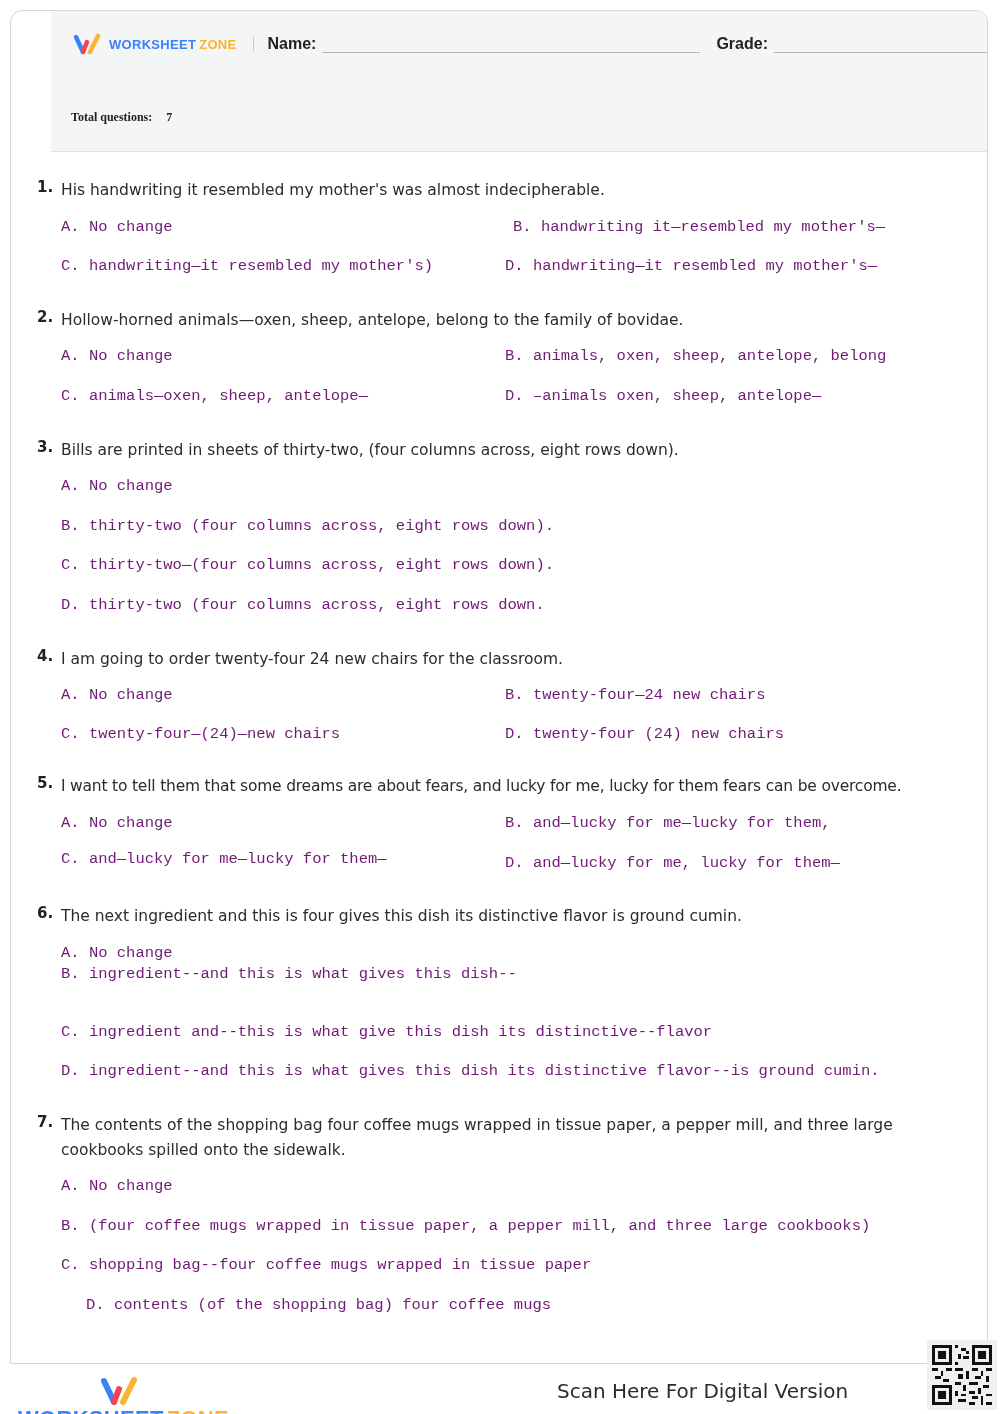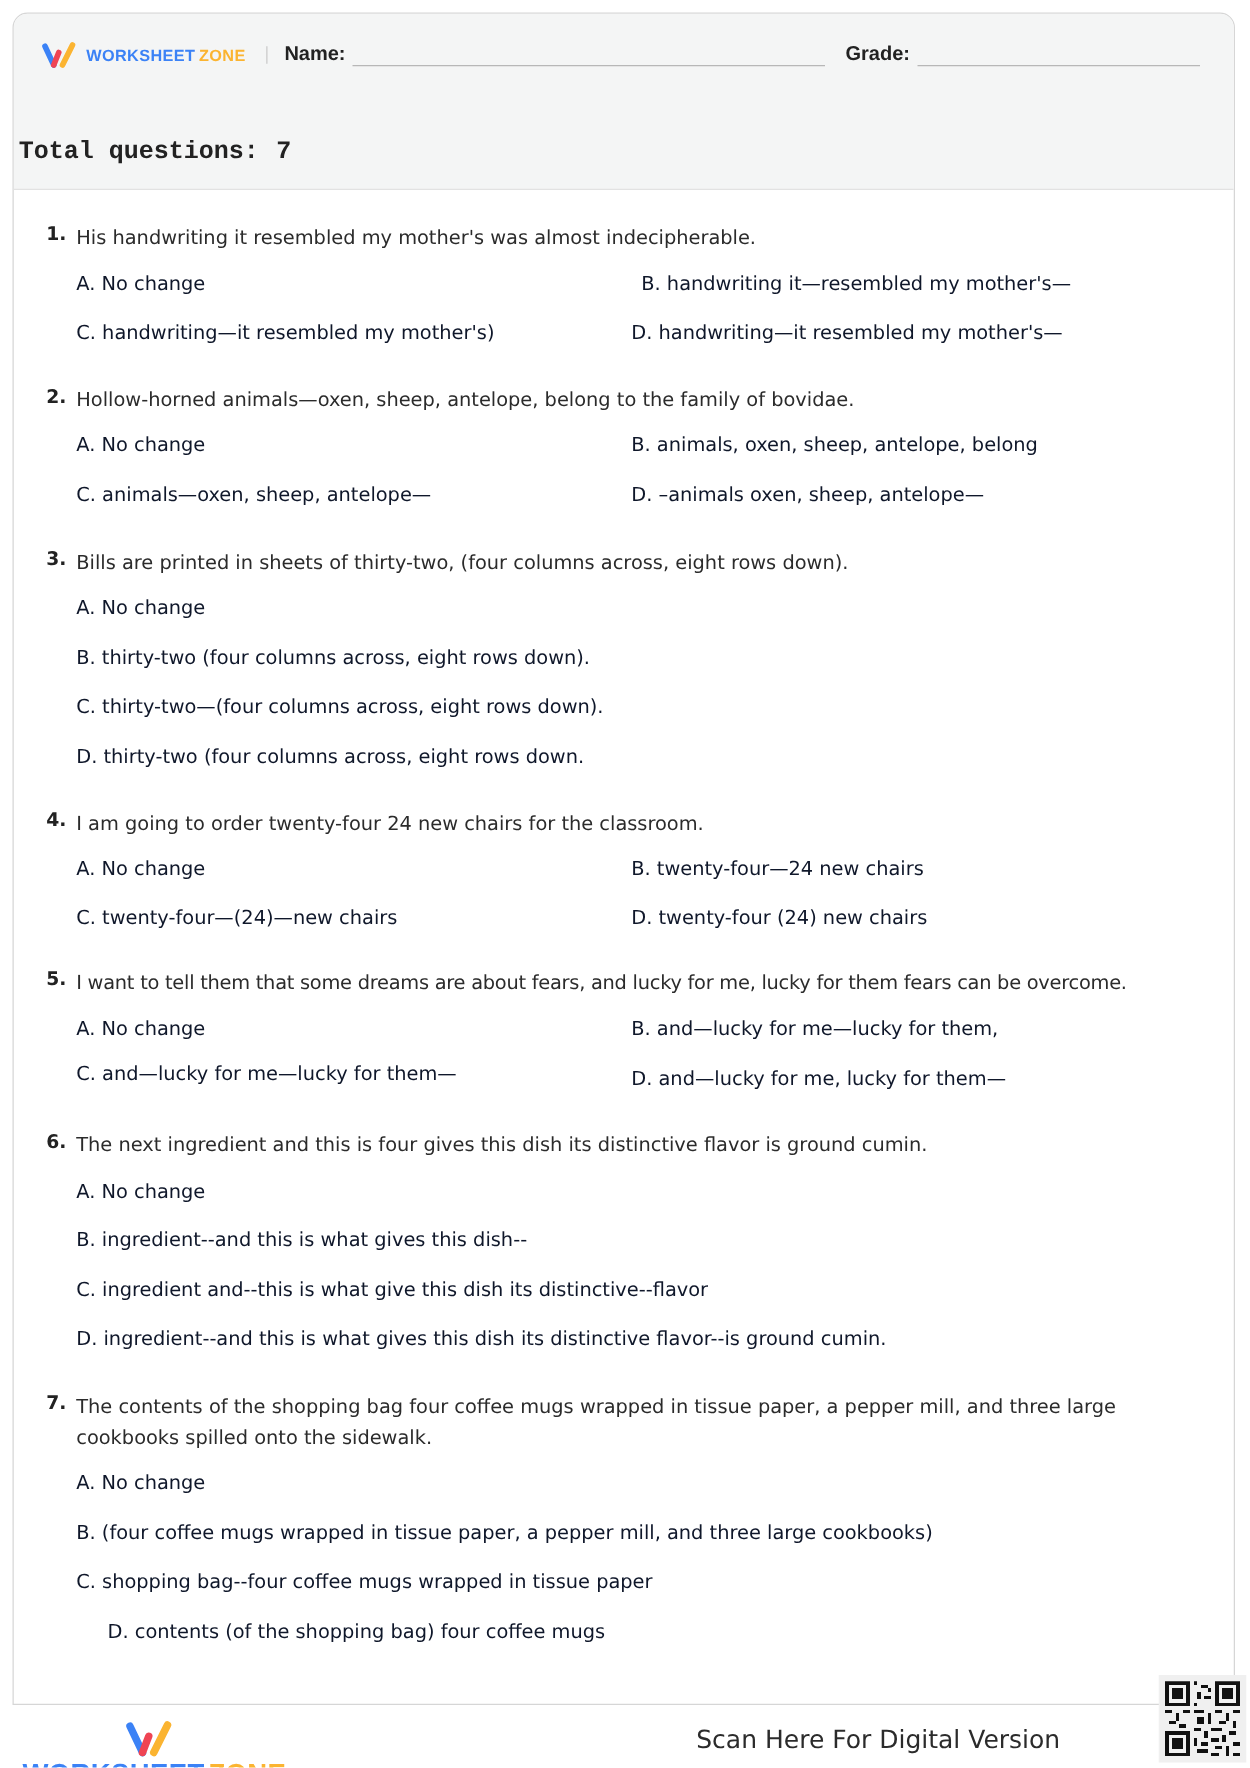--- a/index.html
+++ b/index.html
@@ -3,46 +3,46 @@
 <meta charset="utf-8">
 <style>
   html, body { margin:0; padding:0; }
   body {
     width:1000px; height:1414px; background:#ffffff; position:relative;
     font-family:"DejaVu Sans", sans-serif; color:#2b2b2b; overflow:hidden;
   }
   .sheet {
     position:absolute; left:10px; top:10px; width:978px; height:1354px;
     border:1px solid #d6d6d6; border-radius:12px 12px 0 0; box-sizing:border-box;
-    overflow:hidden; background:#fff;
+    overflow:hidden; background:#fff;padding-left:40px;
   }
   .header {
     background:#f4f5f5; height:140px; border-bottom:1px solid #e2e2e2;
     position:relative;
   }
   .logo-row { position:absolute; left:22px; top:22px; height:22px; display:flex; align-items:center; width:940px; }
   .logo { display:flex; align-items:center; }
   .logo svg { display:block; }
   .logo-text { font-family:"Liberation Sans", sans-serif; font-weight:bold; font-size:13px; letter-spacing:0.3px; margin-left:6px; }
   .logo-text .w { color:#3b82f6; }
   .logo-text .z { color:#fbb431; margin-left:3px; }
   .sep { width:1px; height:14px; background:#c9c9c9; margin:0 14px 0 16px; }
   .field-label { font-family:"Liberation Sans", sans-serif; font-weight:bold; font-size:16px; color:#222; }
   .field-line { height:1px; background:#b7b7b7; margin-left:6px; align-self:flex-end; margin-bottom:2px; }
   .name-line { width:378px; }
   .grade-label { margin-left:16px; }
   .grade-line { width:226px; }
-  .total { position:absolute; left:4px; top:99px; font-family:Liberation Mono, monospace; font-weight:bold; font-size:20px; color:#222; }
+  .total { position:absolute; left:20px; top:99px; font-family:Liberation Serif, serif; font-weight:bold; font-size:12px; color:#222; }
   .total .num { margin-left:14px; }
 
   .questions { position:absolute; left:0; top:141px; width:100%; }
   .q { position:absolute; left:26px; width:920px; font-size:16px; }
   .q-num { position:absolute; left:0; top:0; font-weight:bold; font-size:15px; color:#222; }
   .q-text { position:absolute; left:24px; top:0; width:880px; line-height:25px; color:#2b2b2b; font-size:15.5px; }
-  .opt { position:absolute; font-size:15.5px; color:#0f172a; white-space:nowrap; }
+  .opt { position:absolute; font-size:15.5px; color:#701a75; white-space:nowrap;font-family:Liberation Mono, monospace; }
 
   .footer-logo { position:absolute; left:10px; top:1376px; display:flex; align-items:center;flex-direction:column; }
   .footer-logo .logo-text { font-size:22px; margin-left:8px; }
   .scan-text { position:absolute; left:557px; top:1379px; font-size:20px; color:#2b2b2b; font-family:"DejaVu Sans", sans-serif; }
   .qr { position:absolute; left:927px; top:1340px; width:70px; height:70px; background:#f0f0f0; }
   .qr svg { display:block; margin:5px; }
 </style>
 </head>
 <body>
 
@@ -112,21 +112,21 @@
       <span class="opt" style="left:24px; top:40px;">A. No change</span>
       <span class="opt" style="left:468px; top:40px;">B. and—lucky for me—lucky for them,</span>
       <span class="opt" style="left:24px; top:76px;">C. and—lucky for me—lucky for them—</span>
       <span class="opt" style="left:468px; top:80px;">D. and—lucky for me, lucky for them—</span>
     </div>
 
     <div class="q" style="top:752px;">
       <span class="q-num">6.</span>
       <span class="q-text">The next ingredient and this is four gives this dish its distinctive flavor is ground cumin.</span>
       <span class="opt" style="left:24px; top:40px;">A. No change</span>
-      <span class="opt" style="left:24px; top:79px;">B. ingredient--and this is what gives this dish--</span>
+      <span class="opt" style="left:24px; top:61px;">B. ingredient--and this is what gives this dish--</span>
       <span class="opt" style="left:24px; top:119px;">C. ingredient and--this is what give this dish its distinctive--flavor</span>
       <span class="opt" style="left:24px; top:158px;">D. ingredient--and this is what gives this dish its distinctive flavor--is ground cumin.</span>
     </div>
 
     <div class="q" style="top:961px;">
       <span class="q-num">7.</span>
       <span class="q-text" style="width:860px;">The contents of the shopping bag four coffee mugs wrapped in tissue paper, a pepper mill, and three large cookbooks spilled onto the sidewalk.</span>
       <span class="opt" style="left:24px; top:64px;">A. No change</span>
       <span class="opt" style="left:24px; top:104px;">B. (four coffee mugs wrapped in tissue paper, a pepper mill, and three large cookbooks)</span>
       <span class="opt" style="left:24px; top:143px;">C. shopping bag--four coffee mugs wrapped in tissue paper</span>

